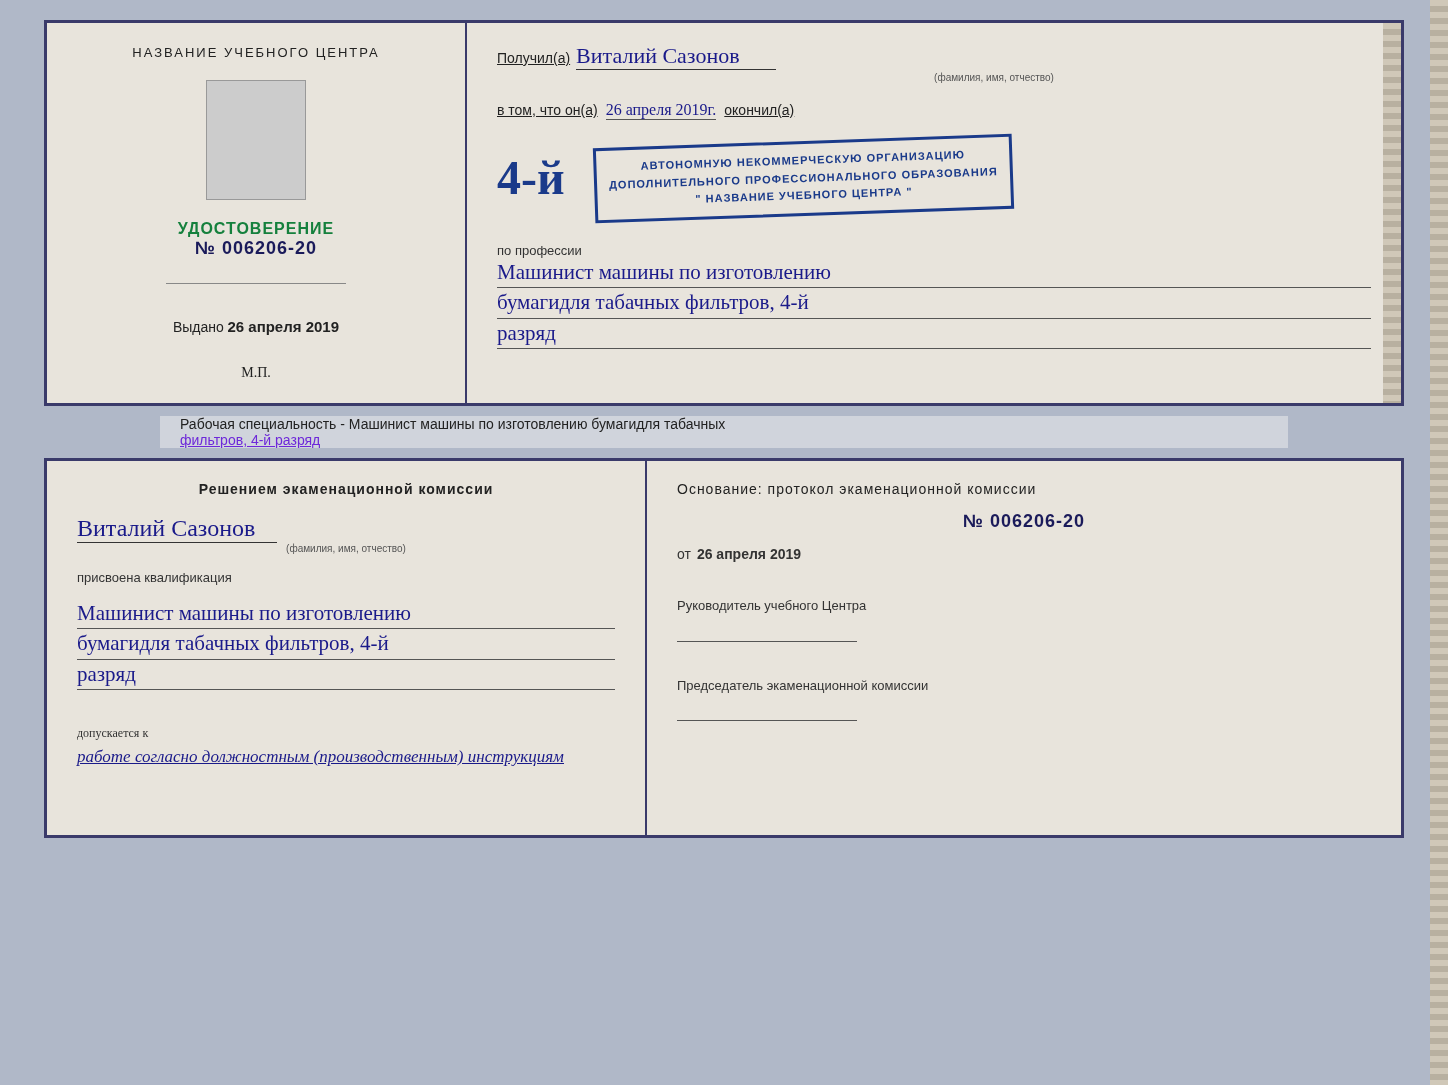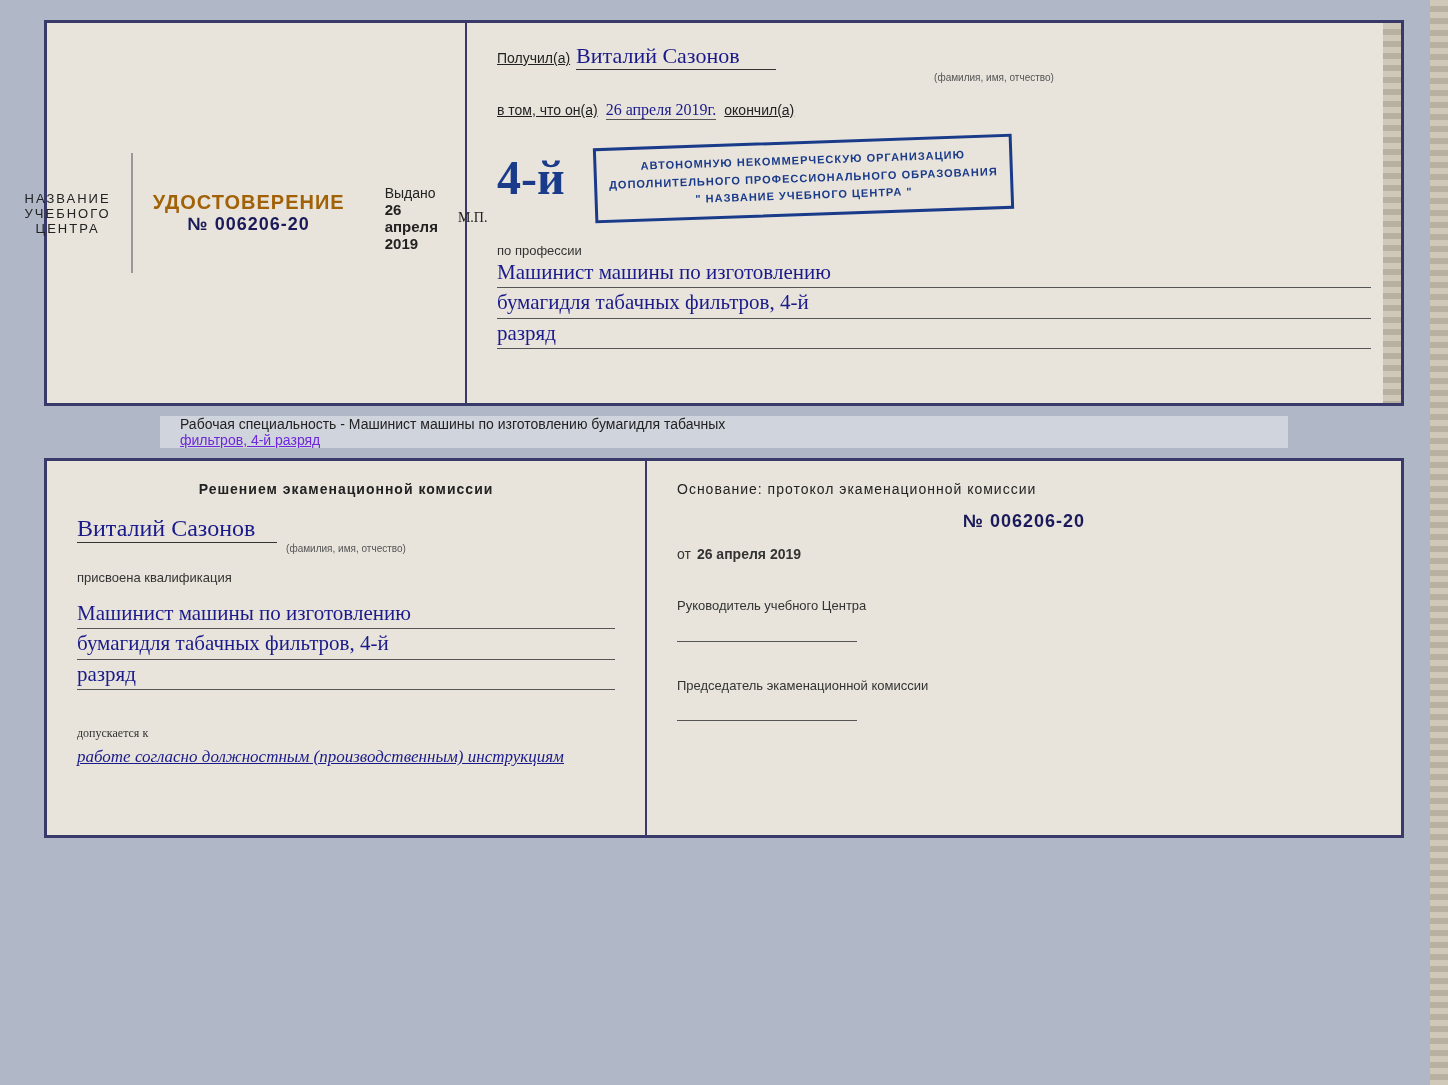--- a/index.html
+++ b/index.html
@@ -20,21 +20,21 @@
       width: 1360px;
       background: #e8e4dc;
       border: 3px solid #3a3a6a;
       position: relative;
     }
 
     .doc-left {
       width: 420px;
       border-right: 2px solid #3a3a6a;
       display: flex;
-      flex-direction: row;
+      flex-direction: column;
       align-items: center;
       justify-content: center;
       padding: 20px;
       gap: 20px;
       min-height: 380px;
     }
 
     .doc-right {
       flex: 1;
       padding: 20px 30px;
@@ -55,24 +55,24 @@
     .photo-placeholder {
       width: 100px;
       height: 120px;
       background: #ccc;
       border: 1px solid #999;
     }
 
     .certificate-title {
       text-align: center;
       font-family: Arial, sans-serif;
-      font-size: 20px;
-      font-weight: bold;
-      letter-spacing: 1px;
-      color: #a16207;
+      font-size: 16px;
+      font-weight: bold;
+      letter-spacing: 1px;
+      color: #15803d;
     }
 
     .certificate-number {
       text-align: center;
       font-family: Arial, sans-serif;
       font-size: 18px;
       font-weight: bold;
       color: #1a1a5a;
       letter-spacing: 1px;
     }

